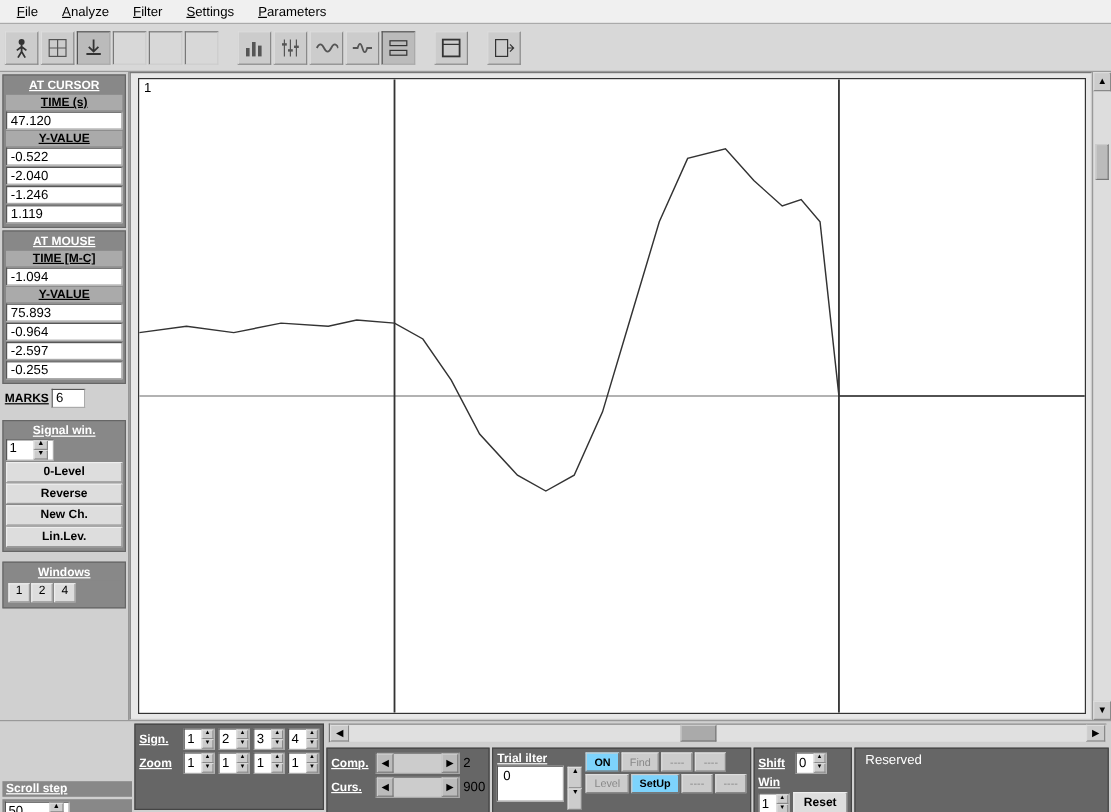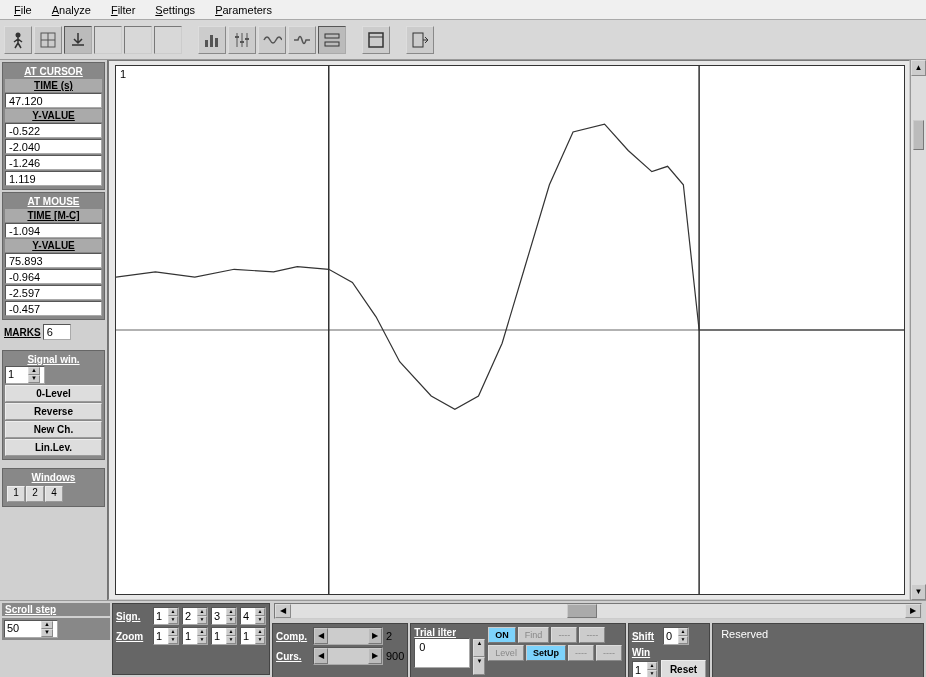--- a/index.html
+++ b/index.html
@@ -20,21 +20,21 @@
   
   .panel { background: #888; border: 1px solid #666; padding: 2px; }
   .panel-hdr { color: #fff; font-weight: bold; font-size: 10px; text-align: center; text-decoration: underline; padding: 1px 0; }
   .panel-subhdr { color: #000; font-weight: bold; font-size: 10px; text-align: center; text-decoration: underline; background: #aaa; padding: 1px 16px; margin-top: 1px;}
   .value-box { background: #fff; border: 1px inset #aaa; padding: 1px 3px; font-size: 11px; margin: 1px 0; height: 15px; line-height: 13px; }
   .sbtn { background: #ddd; border: 1px outset #eee; padding: 2px 3px; font-size: 10px; font-weight: bold; text-align: center; cursor: pointer; margin: 1px 0; }
   .marks-row { display: flex; align-items: center; gap: 2px; padding: 2px;}
   .marks-row .lbl { font-weight: bold; font-size: 10px; text-decoration: underline; }
   .marks-row .vb { background:#fff; border:1px inset #aaa; width: 28px; padding: 1px 3px; }
   
-  .spin-row { display: flex; align-items: center; background: #888; padding: 1px; }
+  .spin-row { display: flex; align-items: center; background: #888; padding: 1px; margin-top: 48px; }
   .spin-row .lbl { color: #fff; font-weight: bold; font-size: 10px; text-decoration: underline; padding: 0 2px; flex: 1;}
   .spinner { display: flex; background: #fff; border: 1px inset #aaa; }
   .spinner .val { width: 22px; padding: 1px 2px; font-size: 11px; }
   .spinner .arrows { display: flex; flex-direction: column; width: 12px; }
   .spinner .arrows div { height: 8px; background: #ccc; border: 1px outset #ddd; font-size: 6px; text-align: center; line-height: 5px; cursor:pointer;}
   
   .win-btns { display: flex; gap: 1px; padding: 2px; background: #888;}
   .win-btns .wbtn { background: #ddd; border: 1px outset #eee; width: 18px; height: 16px; font-size: 10px; text-align: center; cursor: pointer; }
   
   .plot-wrap { flex: 1; background: #e8e8e8; position: relative; border: 1px inset #ccc; }
@@ -171,21 +171,21 @@
     </div>
 
     <div class="panel">
       <div class="panel-hdr">AT MOUSE</div>
       <div class="panel-subhdr">TIME [M-C]</div>
       <div class="value-box">-1.094</div>
       <div class="panel-subhdr">Y-VALUE</div>
       <div class="value-box">75.893</div>
       <div class="value-box">-0.964</div>
       <div class="value-box">-2.597</div>
-      <div class="value-box">-0.457</div>
+      <div class="value-box">-0.255</div>
     </div>
 
     <div class="marks-row">
       <span class="lbl">MARKS</span>
       <span class="vb">6</span>
     </div>
 
     <div class="panel" style="margin-top:6px;">
       <div class="panel-hdr">Signal win.</div>
       <div class="spinner" style="width:40px;">

